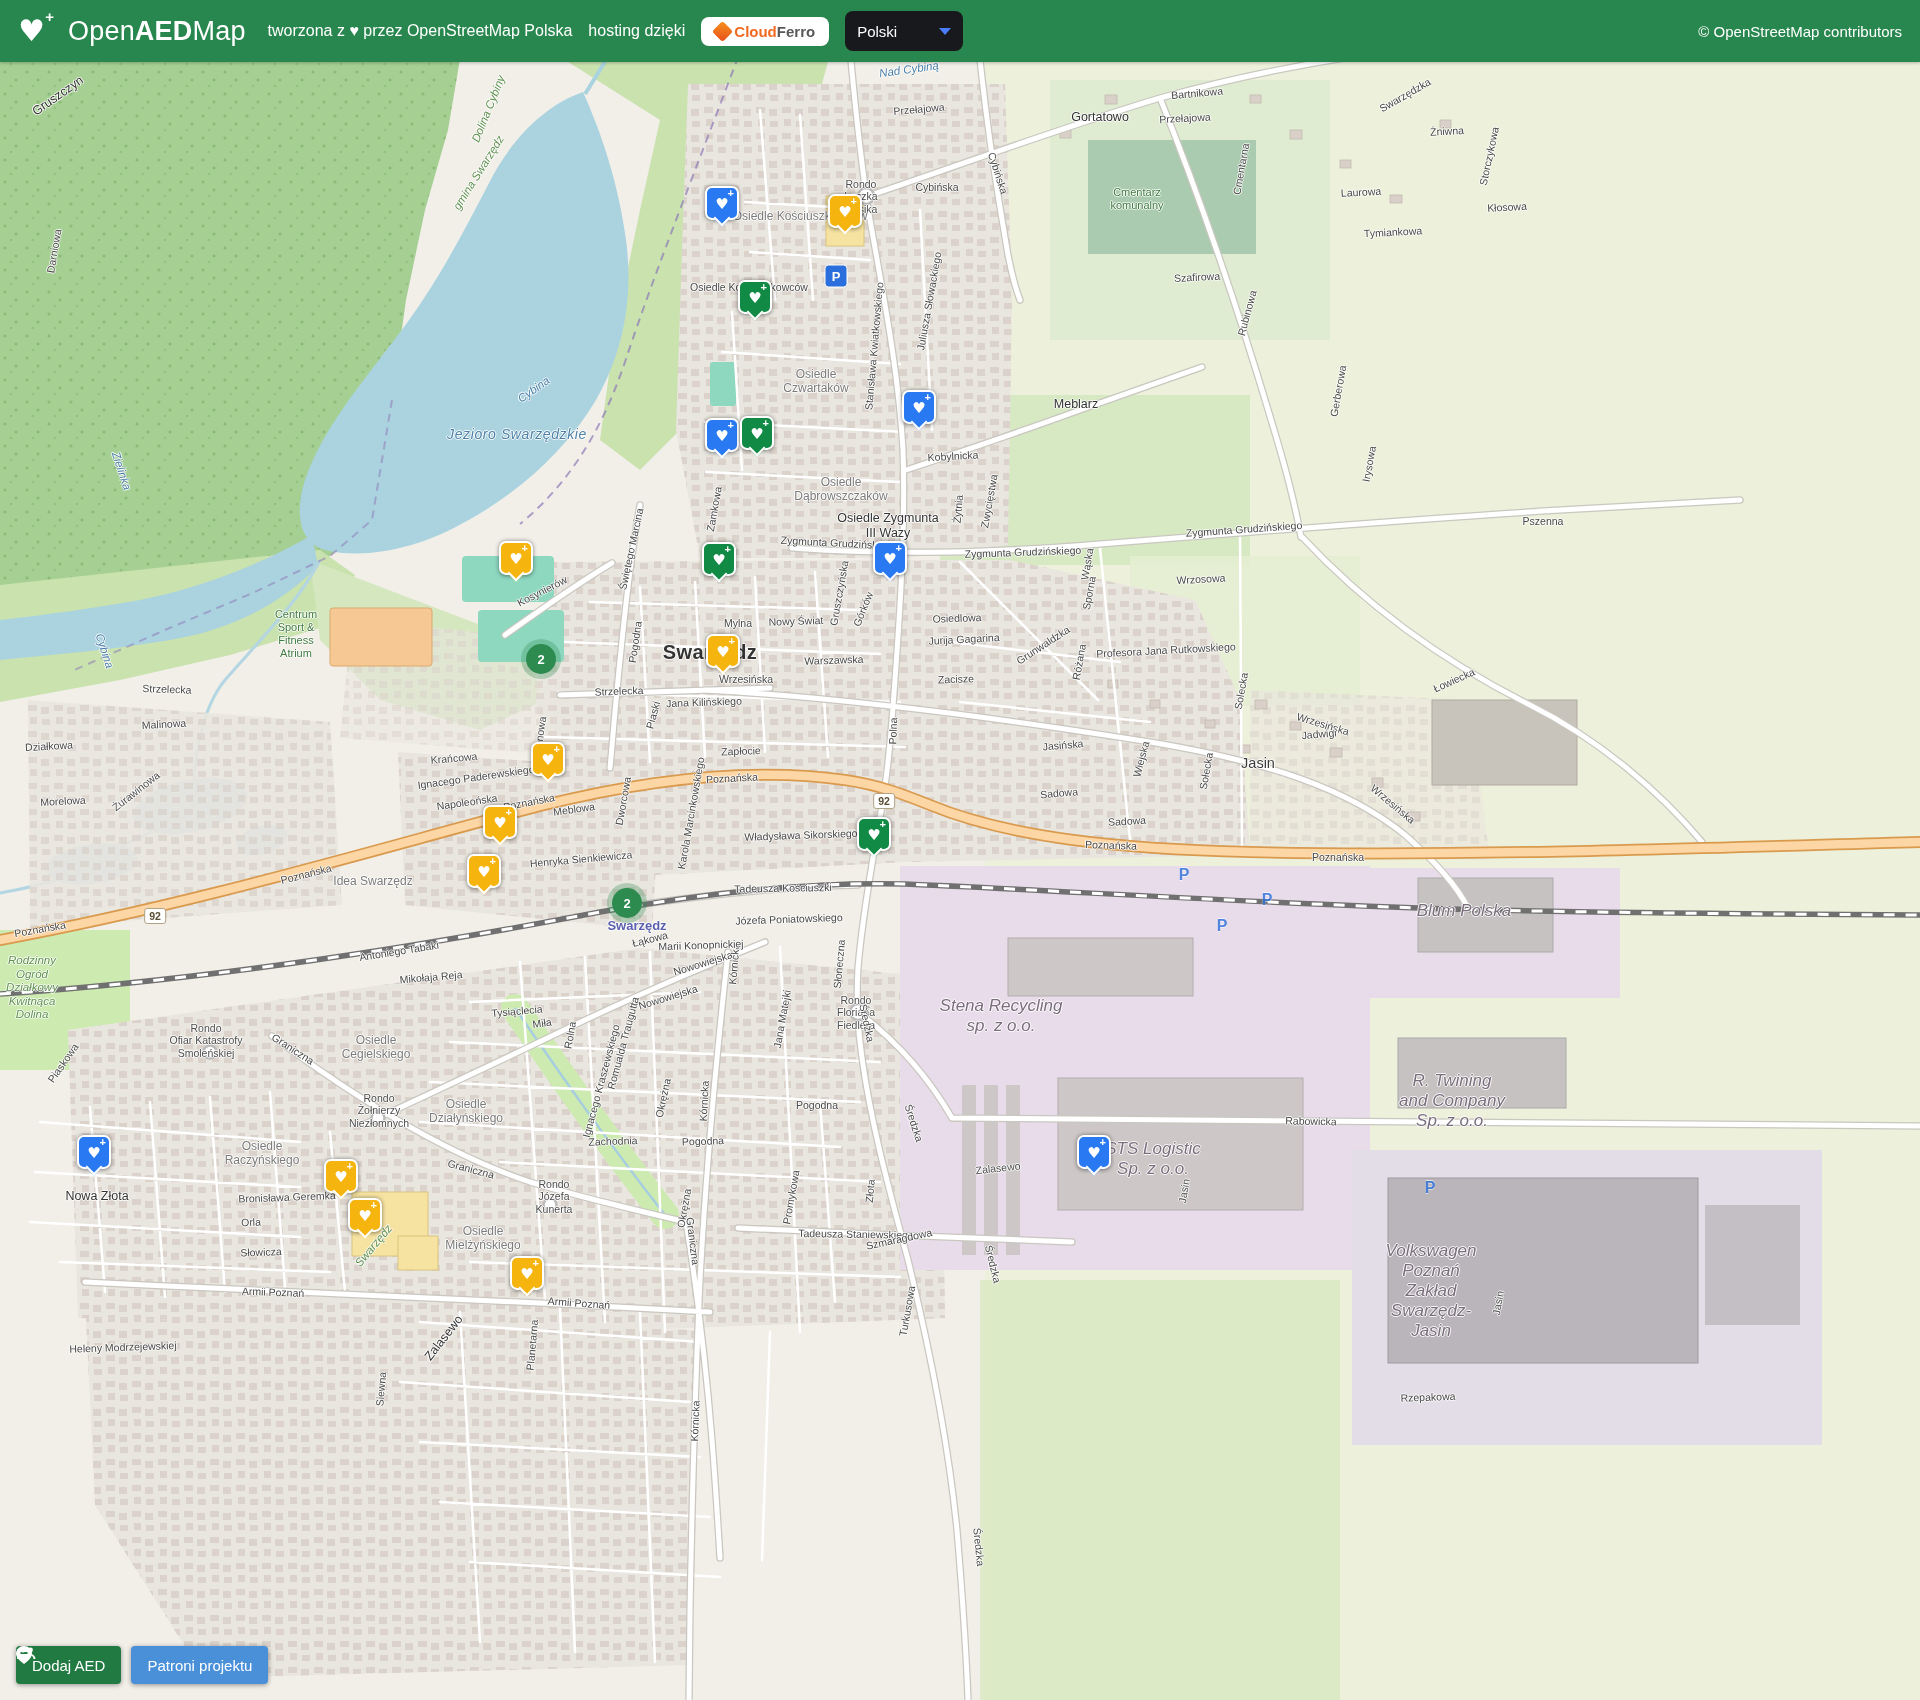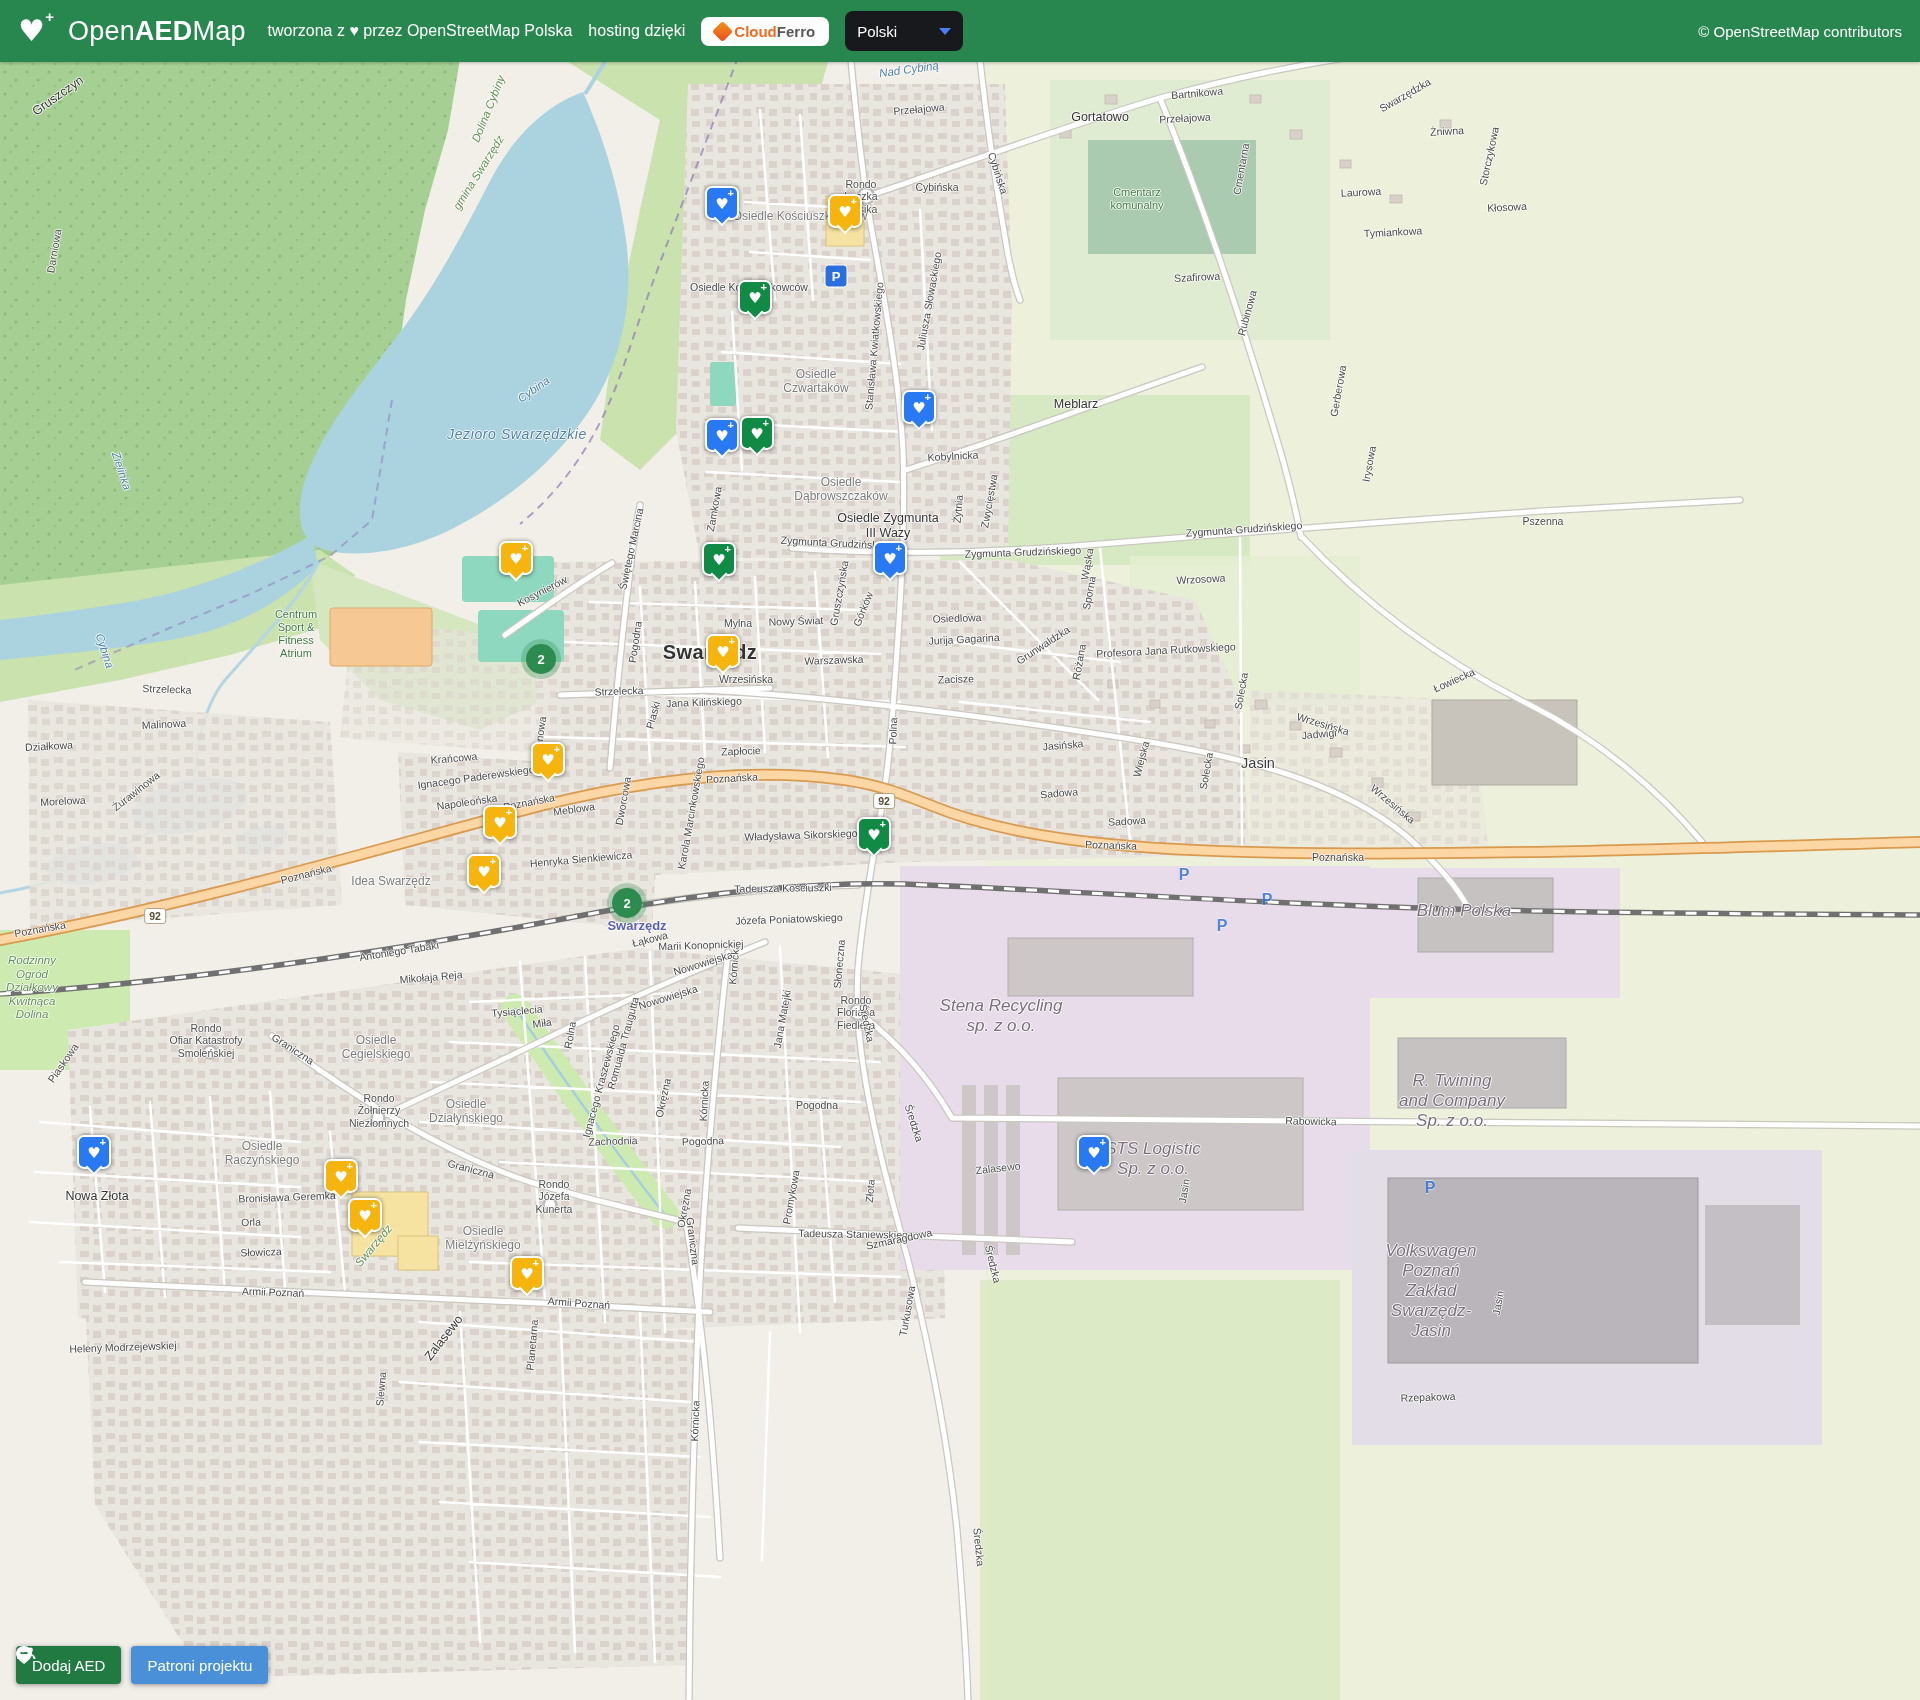--- a/index.html
+++ b/index.html
@@ -288,21 +288,21 @@
       <div class="lbl suburb" style="left: 841px; top: 489px;">Osiedle
 Dąbrowszczaków</div>
       <div class="lbl place" style="left: 888px; top: 526px;">Osiedle Zygmunta
 III Wazy</div>
       <div class="lbl city" style="left: 710px; top: 653px;">Swarzędz</div>
       <div class="lbl town" style="left: 1258px; top: 764px;">Jasin</div>
       <div class="lbl green" style="left: 296px; top: 634px;">Centrum
 Sport &amp;
 Fitness
 Atrium</div>
-      <div class="lbl suburb" style="left: 391px; top: 881px;">Idea Swarzędz</div>
+      <div class="lbl suburb" style="left: 373px; top: 881px;">Idea Swarzędz</div>
       <div class="lbl industrial" style="left: 1001px; top: 976px; margin-top: 40px;">Stena Recycling
 sp. z o.o.</div>
       <div class="lbl industrial" style="left: 1153px; top: 1159px;">STS Logistic
 Sp. z o.o.</div>
       <div class="lbl industrial" style="left: 1452px; top: 1101px;">R. Twining
 and Company
 Sp. z o.o.</div>
       <div class="lbl industrial" style="left: 1464px; top: 911px;">Blum Polska</div>
       <div class="lbl industrial" style="left: 1431px; top: 1291px;">Volkswagen
 Poznań

